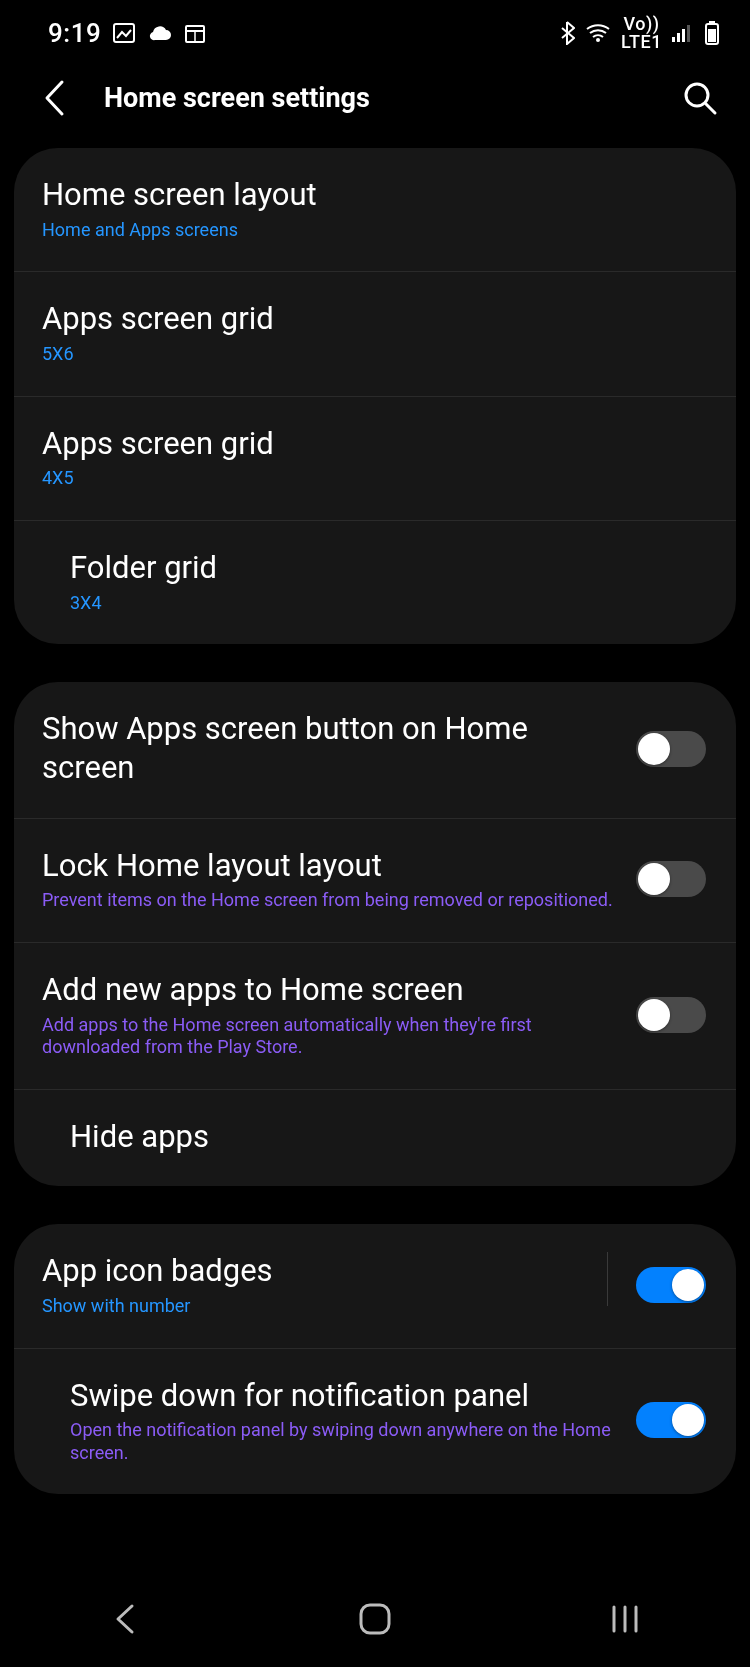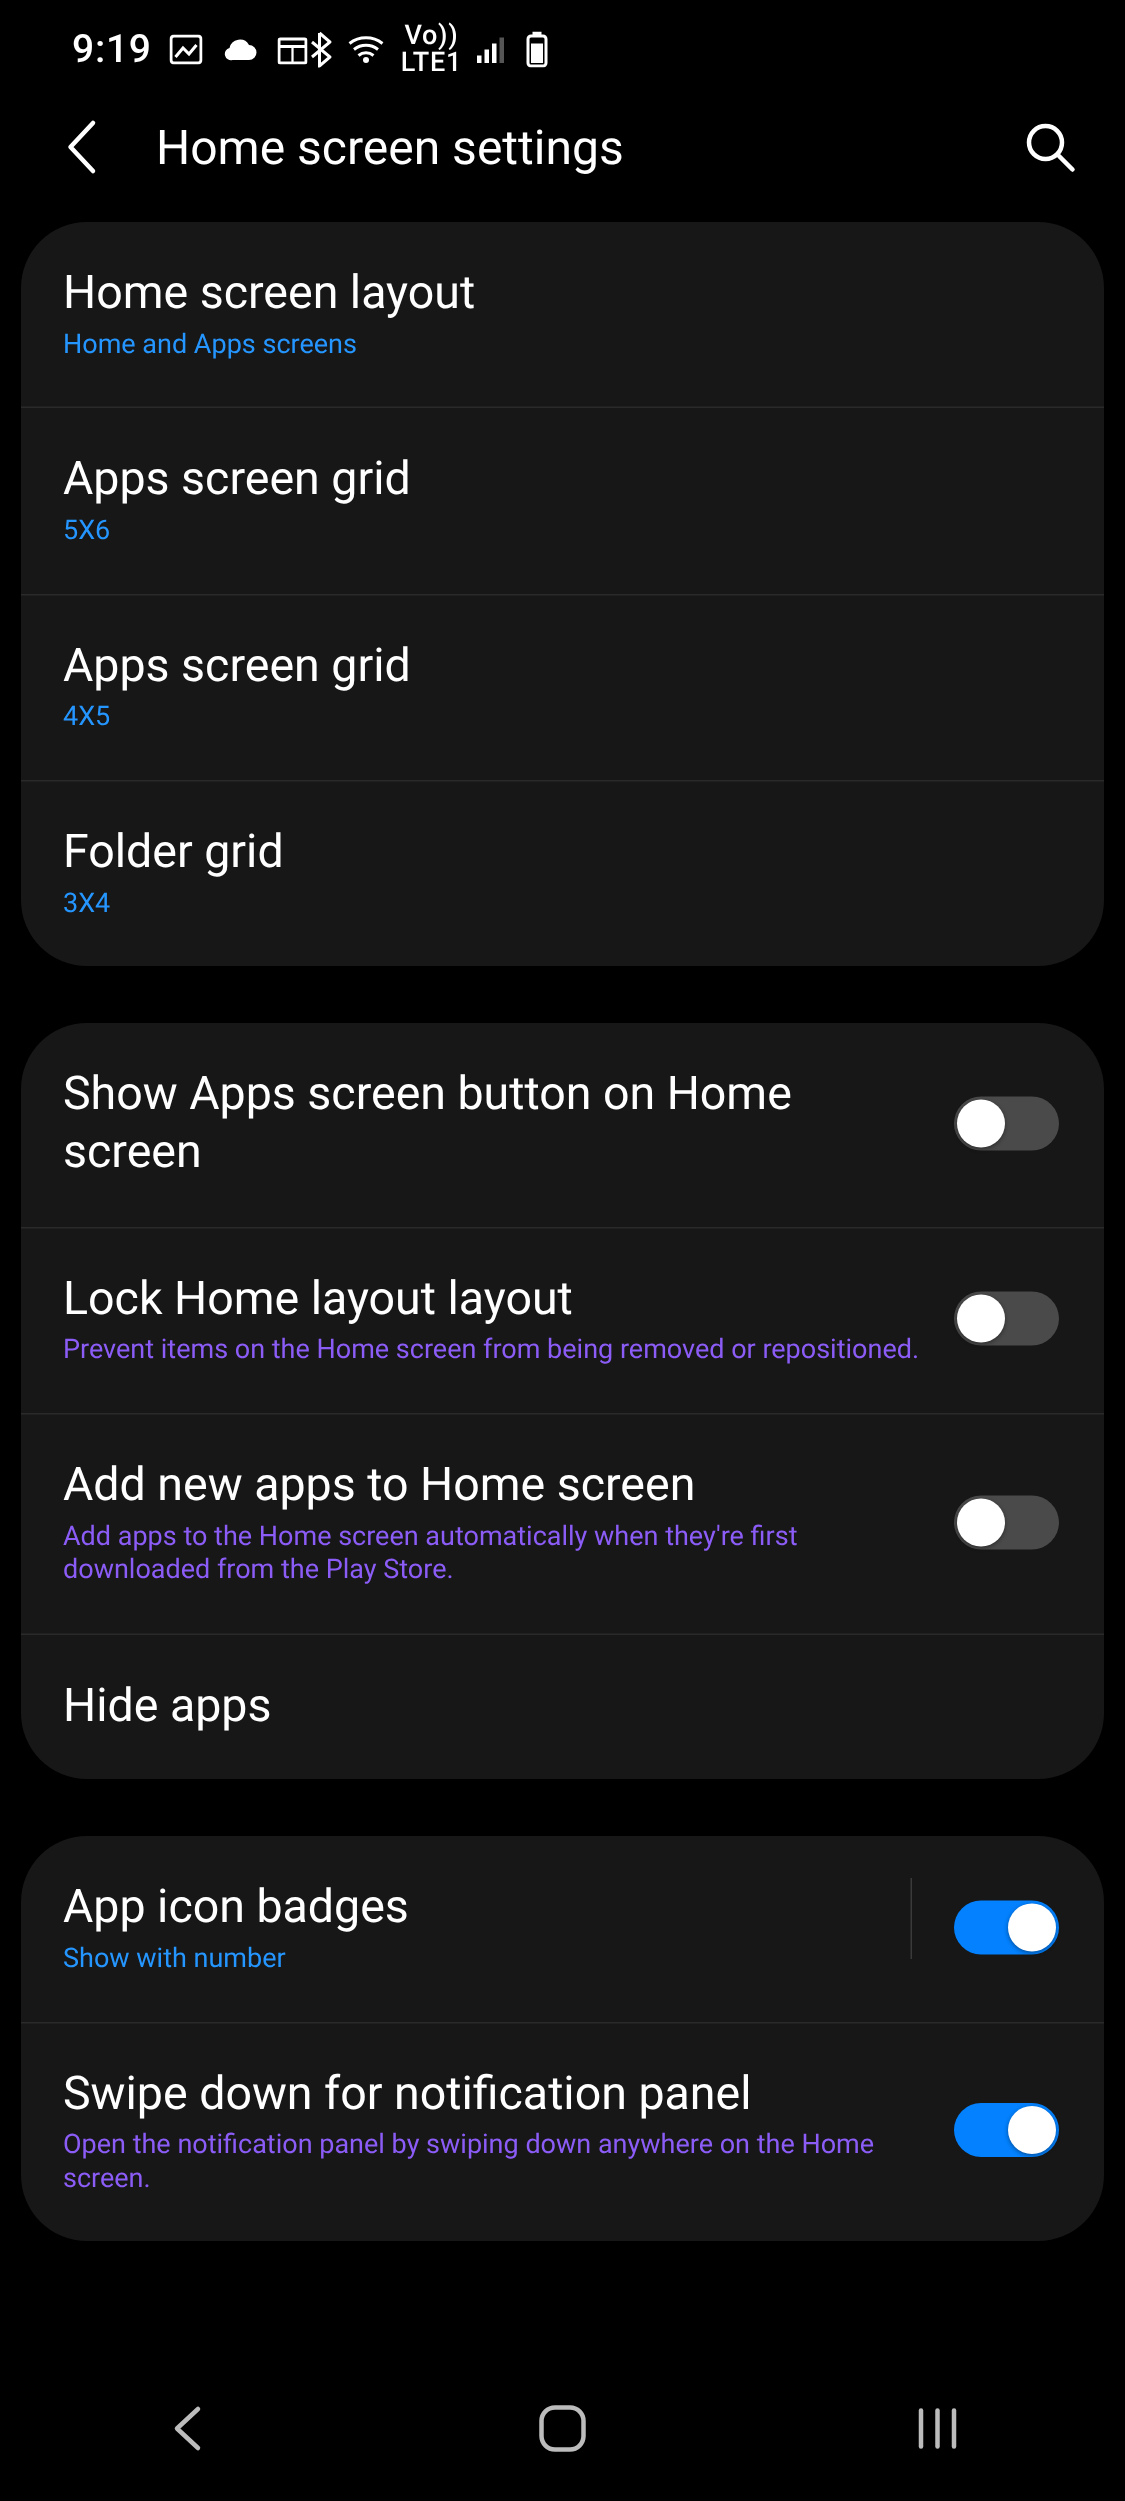--- a/index.html
+++ b/index.html
@@ -9,55 +9,56 @@
     background: #000;
     color: #fff;
     font-family: -apple-system, BlinkMacSystemFont, "Segoe UI", Roboto, sans-serif;
     overflow: hidden;
   }
   .screen { width: 750px; height: 1667px; position: relative; }
 
   
   .status-bar {
     display: flex;
+    justify-content: space-between;
     align-items: center;
     padding: 14px 30px 4px 48px;
     height: 56px;
     font-size: 26px;
     font-weight: 500;
     letter-spacing: 0.5px;
   }
   .status-left { display: flex; align-items: center; gap: 12px; }
   .status-right { display: flex; align-items: center; gap: 10px; }
   .status-icon { display: inline-flex; align-items: center; justify-content: center; font-size: 22px; }
   .lte-label { font-size: 18px; line-height: 1; text-align: center; }
 
   
   .title-bar {
     display: flex;
     align-items: center;
     padding: 20px 28px 28px 32px;
     gap: 28px;
   }
   .back-btn, .search-btn { width: 44px; height: 44px; display: flex; align-items: center; justify-content: center; }
-  .title-bar .title { flex: 1; font-size: 32px; font-weight: 400; }
+  .title-bar .title { flex: 1; font-size: 27px; font-weight: 700; }
 
   
   .card {
     background: #171717;
     margin: 0 14px 38px 14px;
     border-radius: 44px;
     padding: 0 0;
   }
   .row {
     display: flex;
     padding: 28px 30px 30px 28px;
     border-bottom: 1px solid #2a2a2a;
   }
-  .row:last-child { border-bottom: none; }
+  .row:last-child { border-bottom: none; margin-left: 28px; }
   .row-text { flex: 1; padding-right: 12px; }
   .row-title { font-size: 31px; color: #fff; line-height: 1.25; font-weight: 400; }
   .row-sub { font-size: 18px; margin-top: 4px; line-height: 1.25; }
   .sub-blue { color: #2596ff; }
   .sub-gray { color: #8b5cf6; }
   .row-ctrl { display: flex; align-items: center; padding-left: 8px; }
 
   
   .switch {
     width: 70px; height: 36px; border-radius: 36px;

